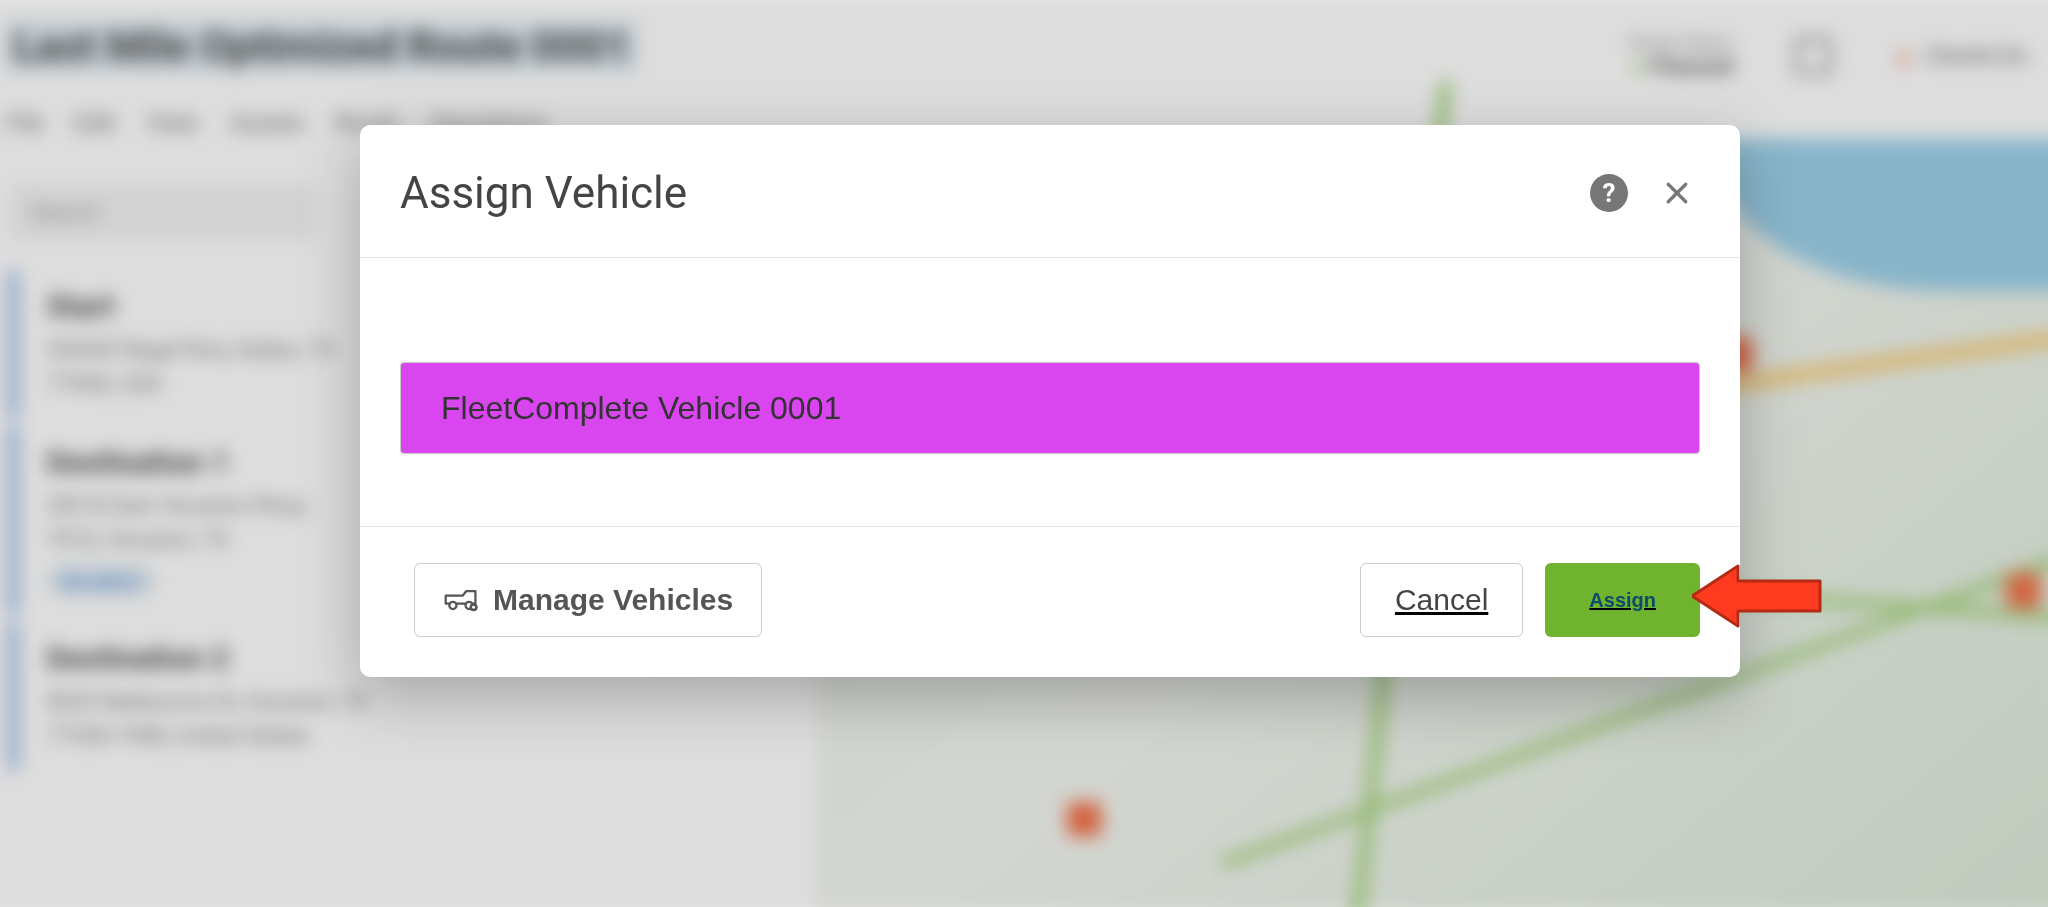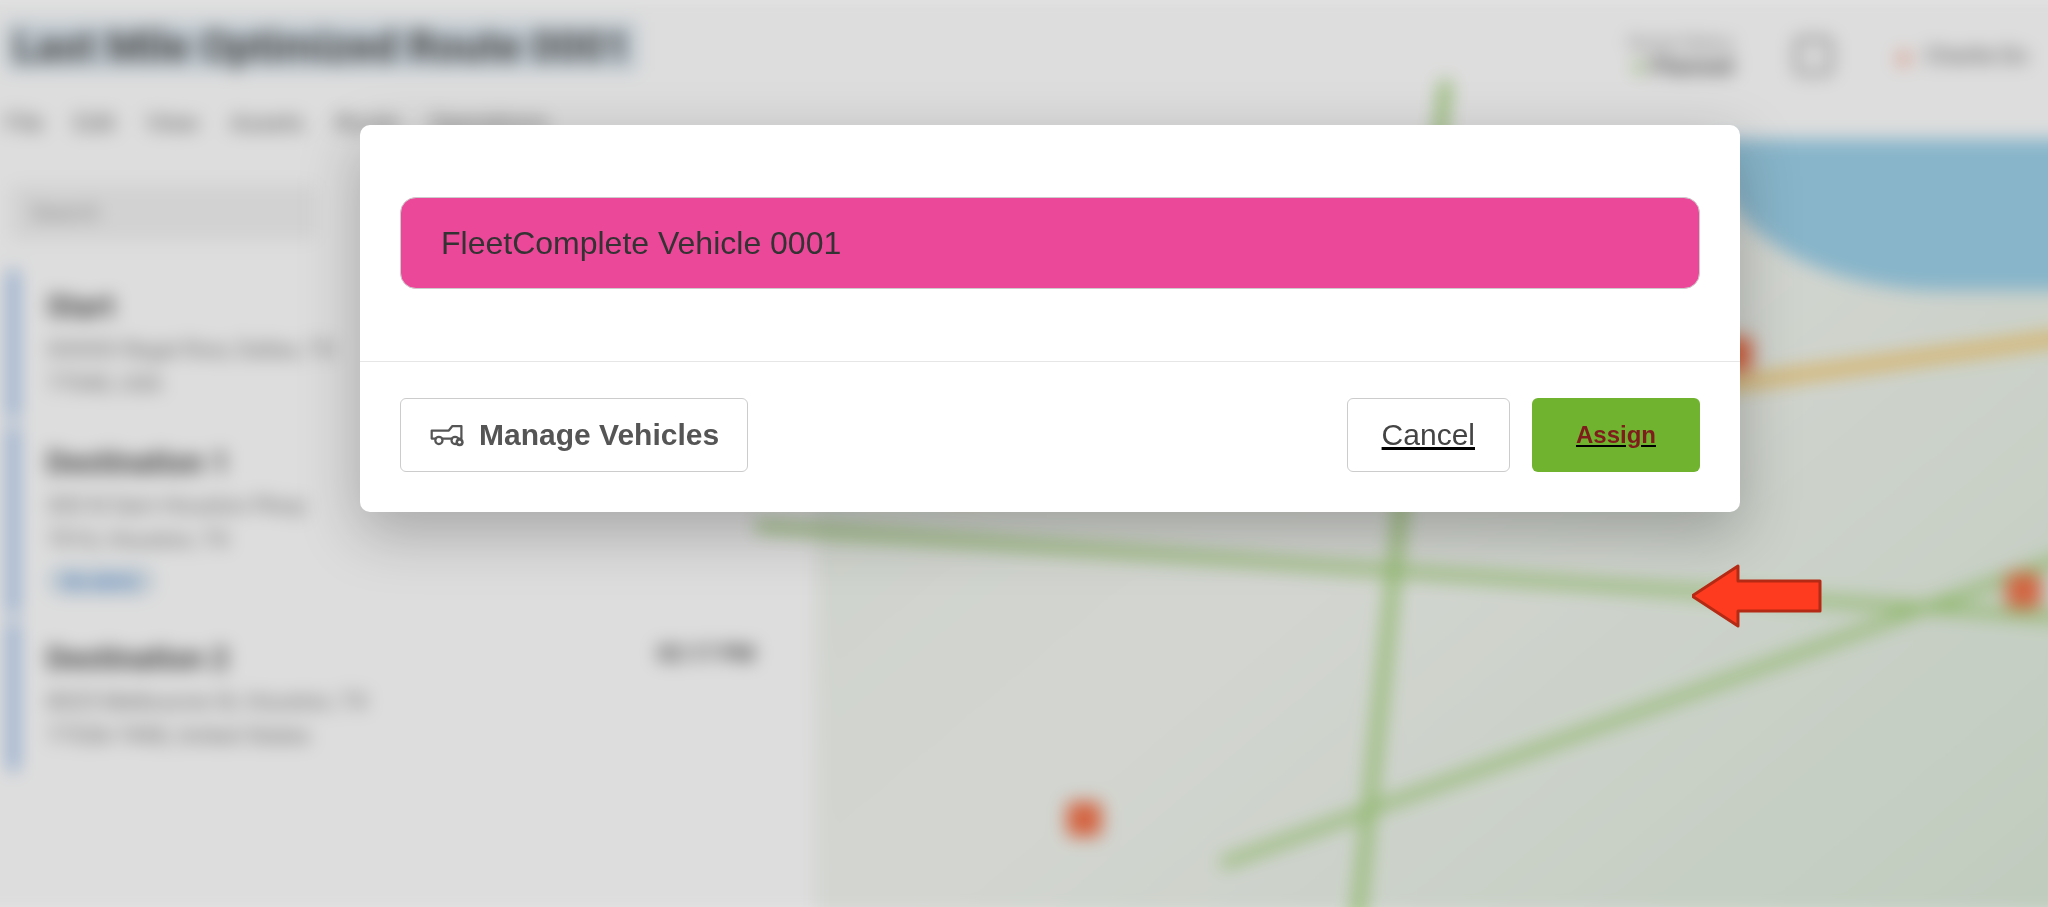--- a/index.html
+++ b/index.html
@@ -167,26 +167,27 @@
   .close-icon svg { width: 30px; height: 30px; }
 
   .modal-body {
     padding: 72px 40px 72px 40px;
     border-bottom: 1px solid #e6e6e6;
   }
   .vehicle-input {
     width: 100%;
     height: 92px;
     border: 1px solid #ccc;
-    border-radius: 16px;
+    border-radius: 4px;
     font-size: 32px;
     padding: 0 40px;
     color: #333;
-    background: #ec4899;
+    background: #d946ef;
     outline: none;
+    margin-top: 32px;
   }
 
   .modal-footer {
     display: flex;
     align-items: center;
     justify-content: space-between;
     padding: 36px 40px 40px 40px;
   }
   .manage-btn {
     display: flex;
@@ -194,20 +195,21 @@
     gap: 14px;
     height: 74px;
     padding: 12px 28px;
     border: 1px solid #ccc;
     border-radius: 6px;
     background: #fff;
     font-size: 30px;
     font-weight: 600;
     color: #555;
     cursor: pointer;
+    margin-left: 14px;
   }
   .manage-btn svg { width: 36px; height: 28px; color:#555; }
   .footer-right {
     display: flex;
     align-items: center;
     gap: 22px;
     text-decoration: underline;
   }
   .cancel-btn {
     height: 74px;
@@ -218,23 +220,23 @@
     font-size: 30px;
     color: #444;
     cursor: pointer;
   }
   .assign-btn {
     height: 74px;
     padding: 0 44px;
     border: none;
     border-radius: 6px;
     background: #6fb32e;
-    font-size: 24px;
+    font-size: 20px;
     font-weight: 600;
-    color: #7f1d1d;
+    color: #0c4a6e;
     cursor: pointer;
   }
 
   
   .arrow-annot {
     position: absolute;
     left: 1692px;
     top: 560px;
     pointer-events: none;
   }
@@ -295,20 +297,32 @@
       <div class="road3"></div>
       <div class="road4"></div>
     <div class="pin p1"></div>
       <div class="pin p2"></div>
       <div class="pin p3"></div>
       <div class="pin p4"></div>
   </div>
 </div>
 
 <div class="modal">
+  <div class="modal-header">
+    <div class="modal-title">Assign Vehicle</div>
+    <div class="modal-header-actions">
+      <div class="help-icon">?</div>
+      <div class="close-icon">
+        <svg viewBox="0 0 24 24" fill="none" stroke="currentColor" stroke-width="2.6" stroke-linecap="round">
+          <line x1="5" y1="5" x2="19" y2="19"></line>
+            <line x1="19" y1="5" x2="5" y2="19"></line>
+        </svg>
+      </div>
+    </div>
+  </div>
   <div class="modal-body">
     <input type="text" class="vehicle-input" value="FleetComplete Vehicle 0001" style="">
   </div>
   <div class="modal-footer">
     <button class="manage-btn">
       <svg viewBox="0 0 40 28">
         <path d="M3 18 L3 9 L22 9 L26 4 L36 4 L36 18 Z" fill="none" stroke="currentColor" stroke-width="2.5" stroke-linejoin="round"></path>
         <circle cx="11" cy="20" r="4" fill="#fff" stroke="currentColor" stroke-width="2.5"></circle>
         <circle cx="29" cy="20" r="4" fill="#fff" stroke="currentColor" stroke-width="2.5"></circle>
         <circle cx="34" cy="22" r="4.5" fill="currentColor"></circle>

